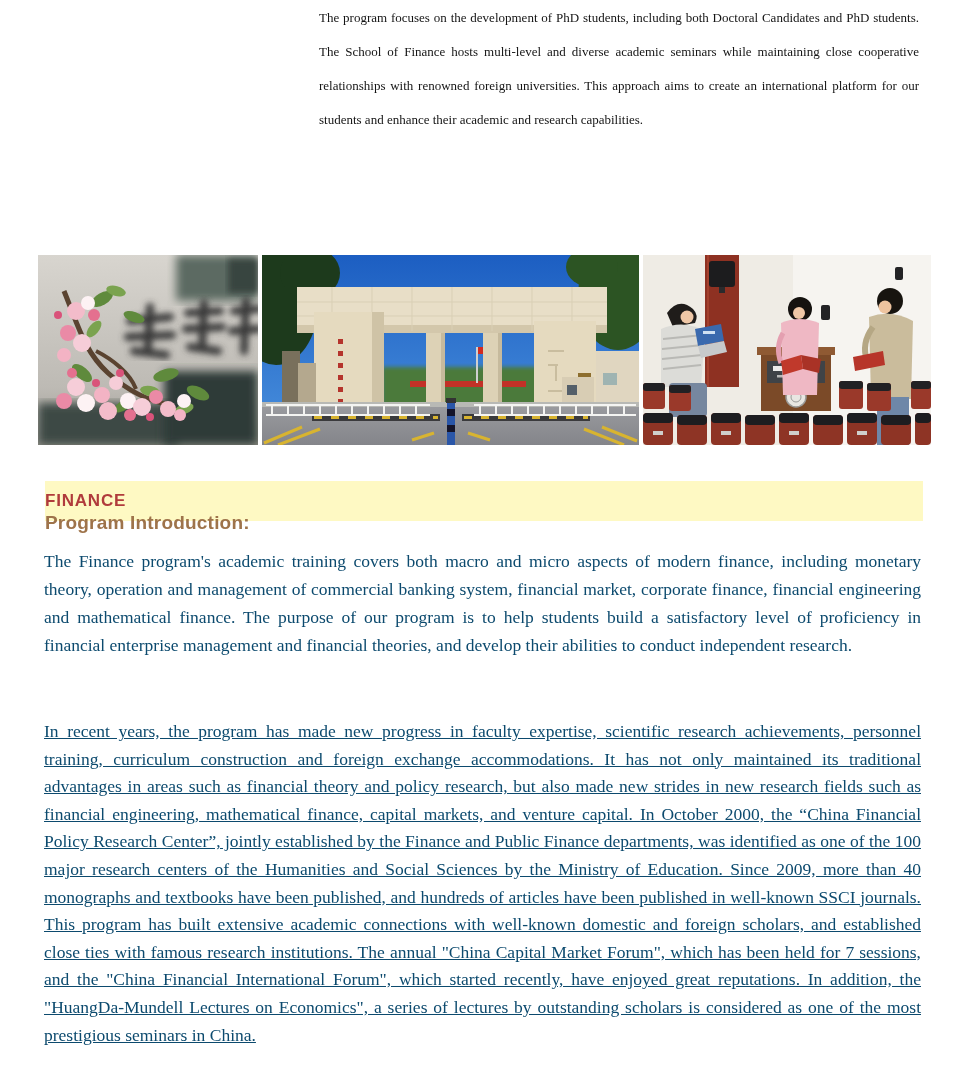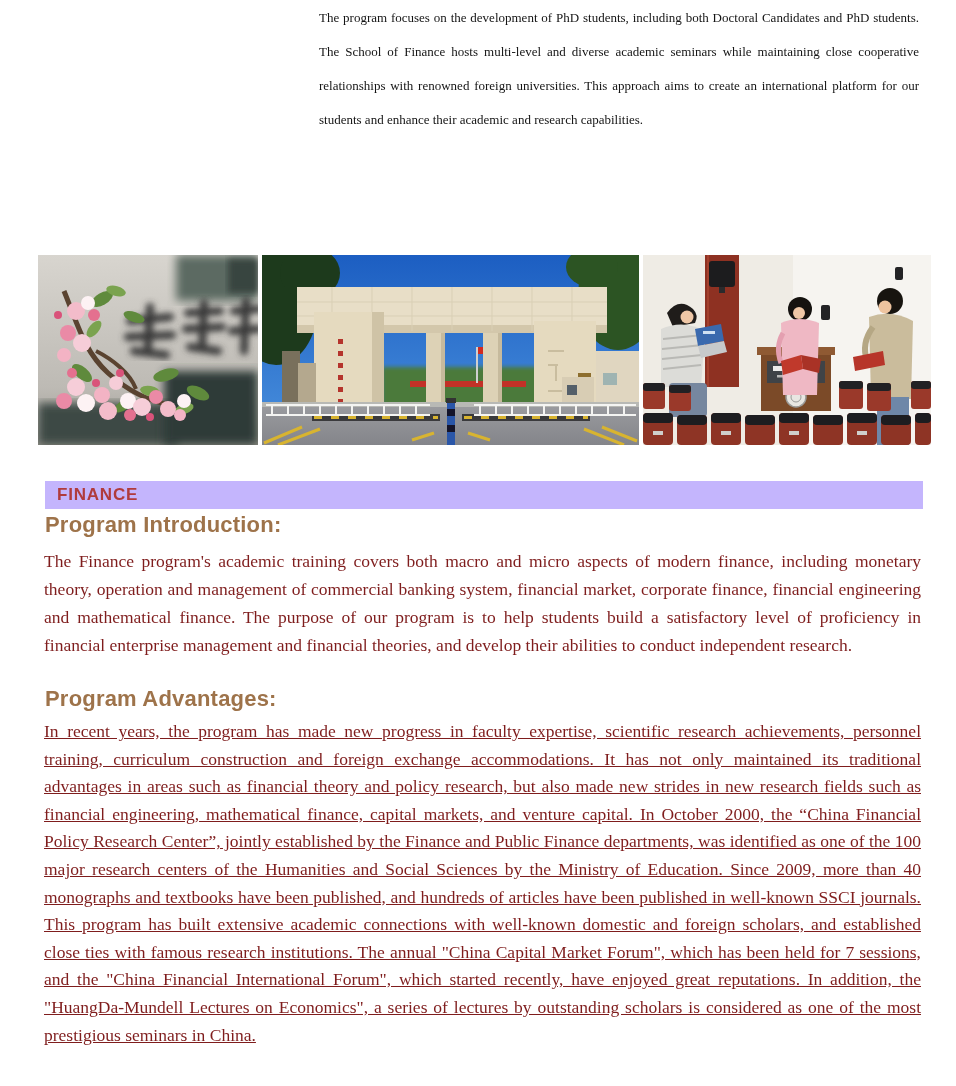--- a/index.html
+++ b/index.html
@@ -11,38 +11,38 @@
   .top-para {
     position:absolute; left:319px; top:1px; width:600px; margin:0;
     font-size:13px; line-height:34px; text-align:justify; color:#141414;
   }
   
   .photo-row { position:absolute; left:38px; top:255px; display:flex; gap:4px; }
   .photo { margin:0; padding:0; }
   .photo svg { display:block; }
   
   .section-bar {
-    position:absolute; left:45px; top:481px; width:878px; height:28px;
-    background:#c4b5fd; display:flex; align-items:center;
-    padding-left:12px; box-sizing:border-box;
+    position:absolute; left:45px; top:481px; width:878px; height:40px;
+    background:#fef9c3; display:flex; align-items:center;
+    padding-left:0; box-sizing:border-box;
   }
   .section-title {
     font-family:"Liberation Sans", sans-serif; font-weight:700;
     font-size:17px; letter-spacing:0.8px; color:#B03B3C;
   }
   .sub-heading {
     position:absolute; left:45px; margin:0;
     font-family:"Liberation Sans", sans-serif; font-weight:700;
-    font-size:22px; letter-spacing:0.2px; color:#9E734A;text-align:right;
+    font-size:19px; letter-spacing:0.2px; color:#9E734A;text-align:right;
   }
   .h-intro { top:512px; }
   .h-adv   { top:686px; }
   .body-para {
     position:absolute; left:44px; width:877px; margin:0;
-    font-size:17.5px; text-align:justify; color:#7f1d1d;
+    font-size:17.5px; text-align:justify; color:#0c4a6e;
   }
   .p-intro { top:547px; line-height:28px; }
   .p-adv   { top:718px; line-height:27.6px;text-decoration:underline; }
 </style>
 </head>
 <body>
 
 <div class="page">
 
   <p class="top-para">The program focuses on the development of PhD students, including both Doctoral Candidates and PhD students. The School of Finance hosts multi-level and diverse academic seminars while maintaining close cooperative relationships with renowned foreign universities. This approach aims to create an international platform for our students and enhance their academic and research capabilities.</p>
@@ -352,17 +352,16 @@
   </div>
 
   <div class="section-bar">
     <span class="section-title">FINANCE</span>
   </div>
 
   <h3 class="sub-heading h-intro">Program Introduction:</h3>
 
   <p class="body-para p-intro">The Finance program's academic training covers both macro and micro aspects of modern finance, including monetary theory, operation and management of commercial banking system, financial market, corporate finance, financial engineering and mathematical finance. The purpose of our program is to help students build a satisfactory level of proficiency in financial enterprise management and financial theories, and develop their abilities to conduct independent research.</p>
 
-  <h3 class="sub-heading h-adv">Program Advantages:</h3>
 
   <p class="body-para p-adv">In recent years, the program has made new progress in faculty expertise, scientific research achievements, personnel training, curriculum construction and foreign exchange accommodations. It has not only maintained its traditional advantages in areas such as financial theory and policy research, but also made new strides in new research fields such as financial engineering, mathematical finance, capital markets, and venture capital. In October 2000, the “China Financial Policy Research Center”, jointly established by the Finance and Public Finance departments, was identified as one of the 100 major research centers of the Humanities and Social Sciences by the Ministry of Education. Since 2009, more than 40 monographs and textbooks have been published, and hundreds of articles have been published in well-known SSCI journals. This program has built extensive academic connections with well-known domestic and foreign scholars, and established close ties with famous research institutions. The annual "China Capital Market Forum", which has been held for 7 sessions, and the "China Financial International Forum", which started recently, have enjoyed great reputations. In addition, the "HuangDa-Mundell Lectures on Economics", a series of lectures by outstanding scholars is considered as one of the most prestigious seminars in China.</p>
 
 </div>
 
 </body></html>

